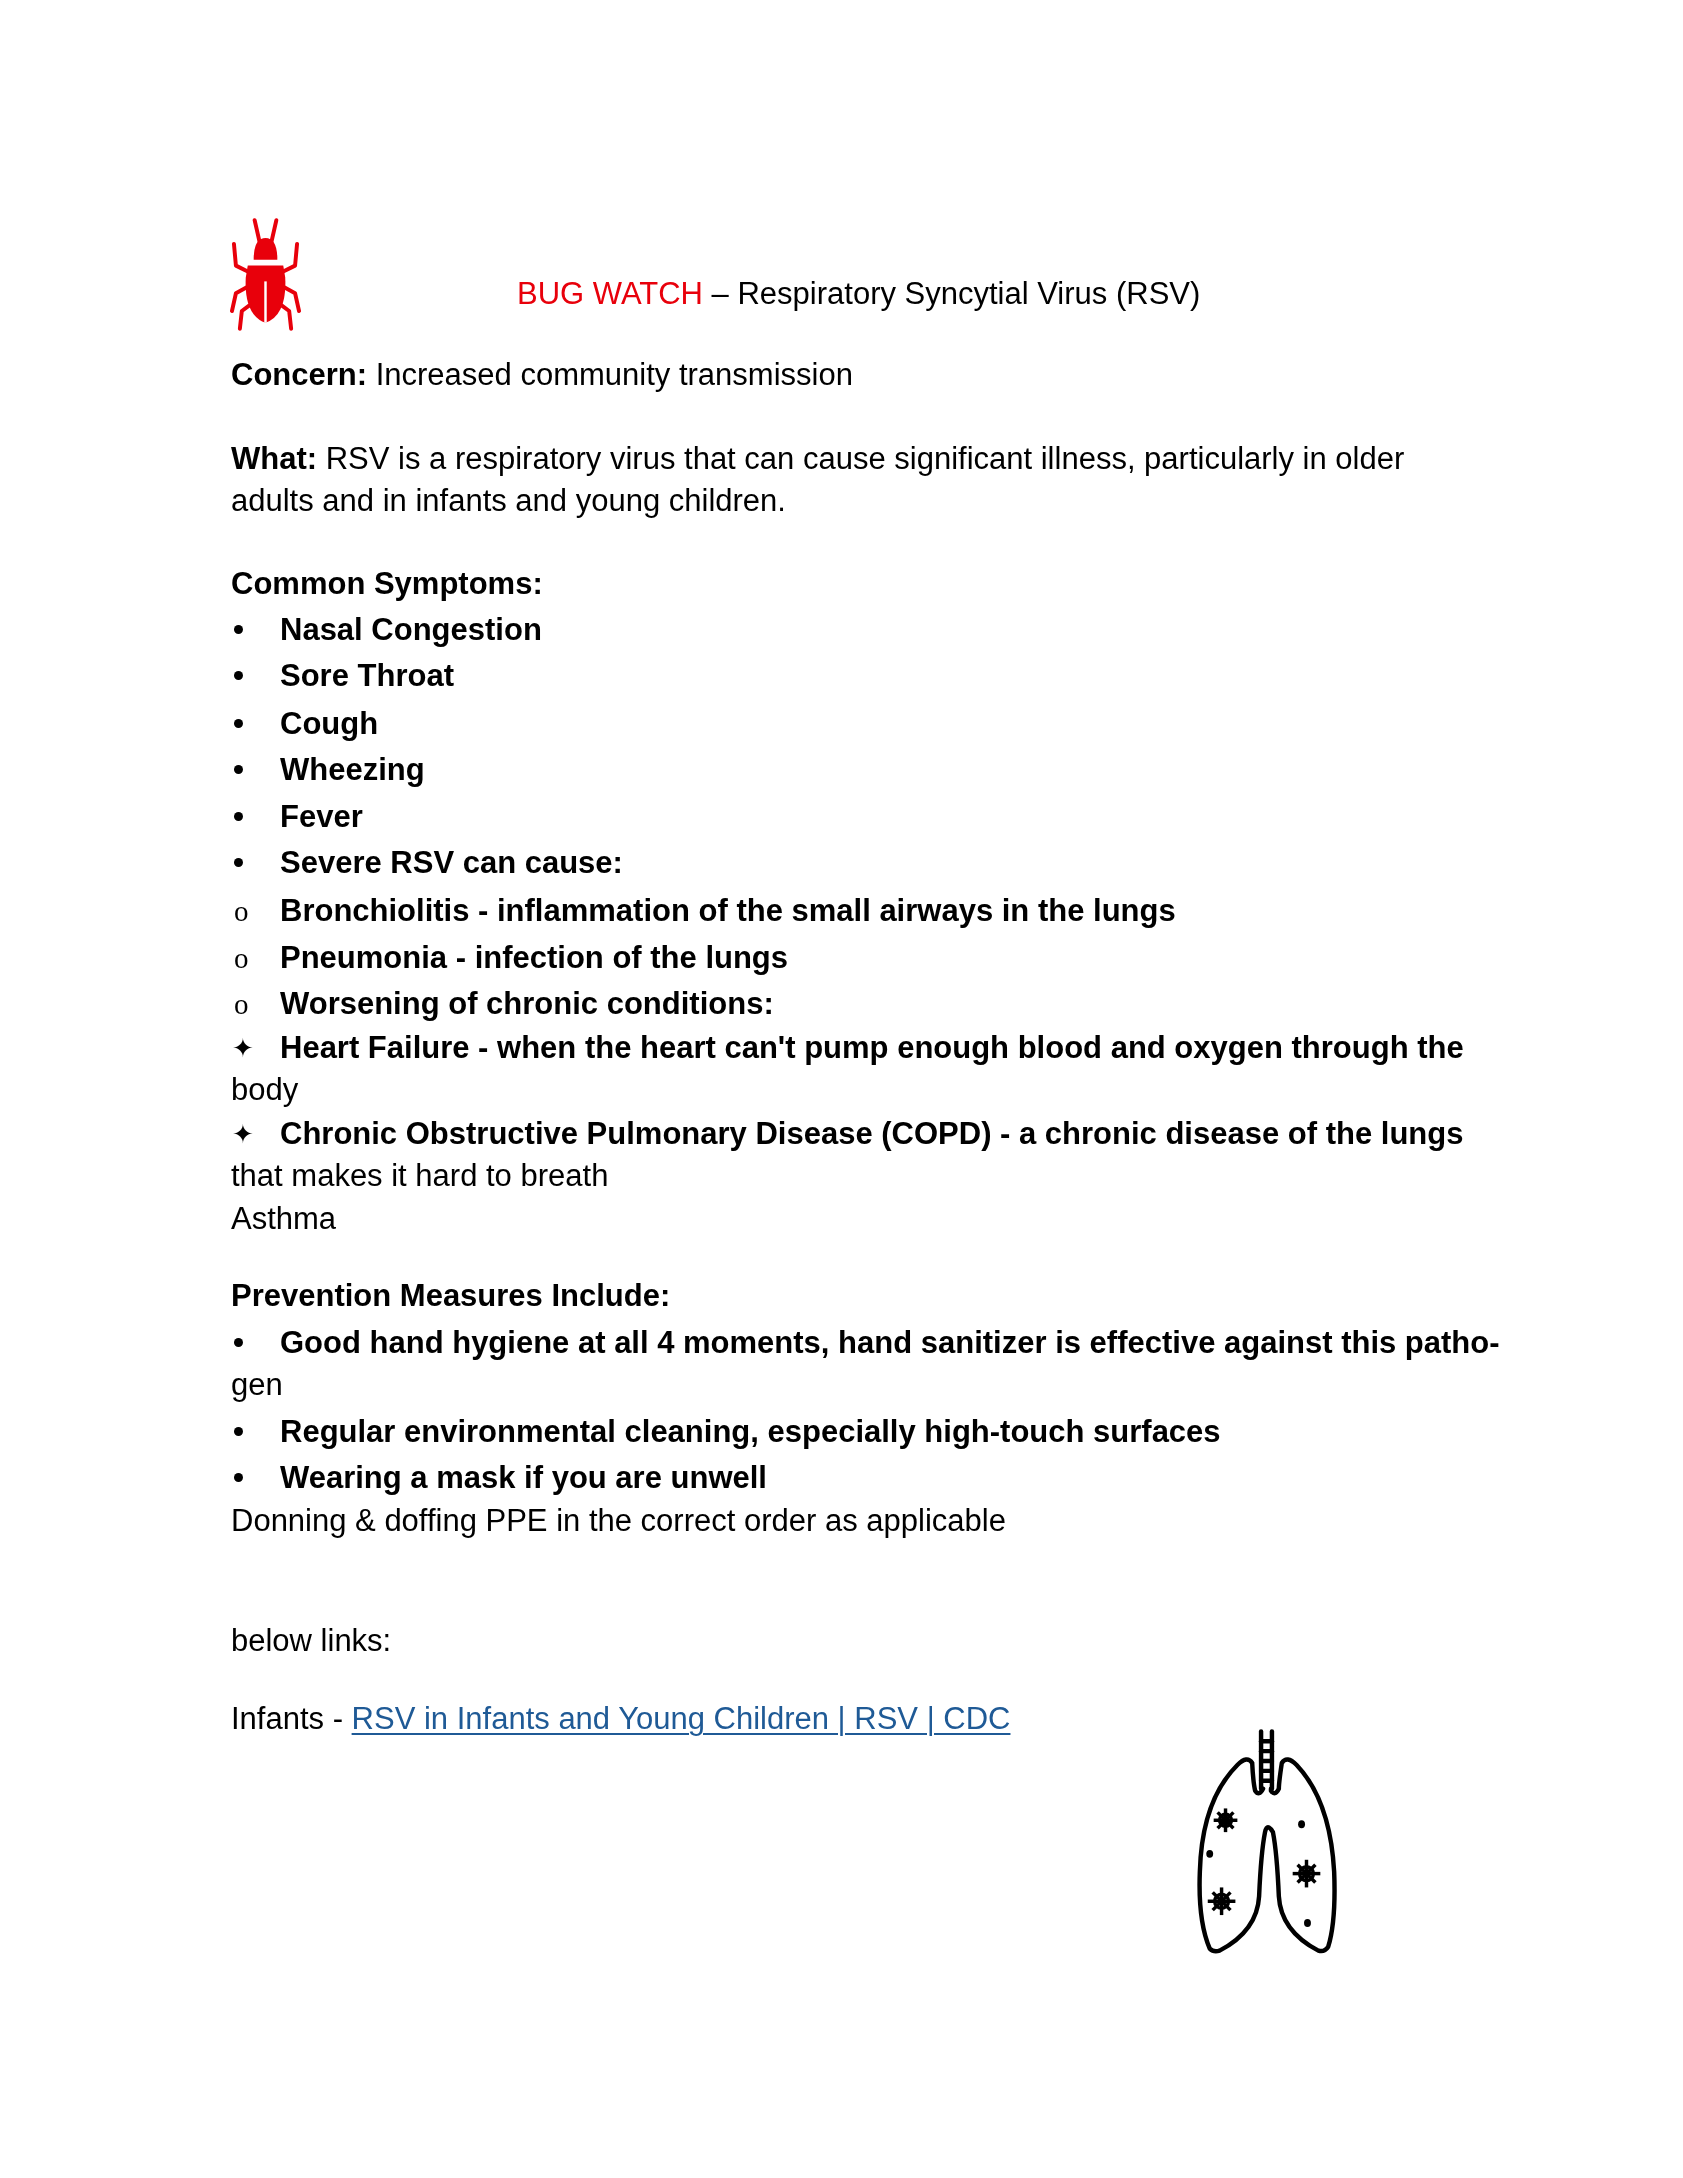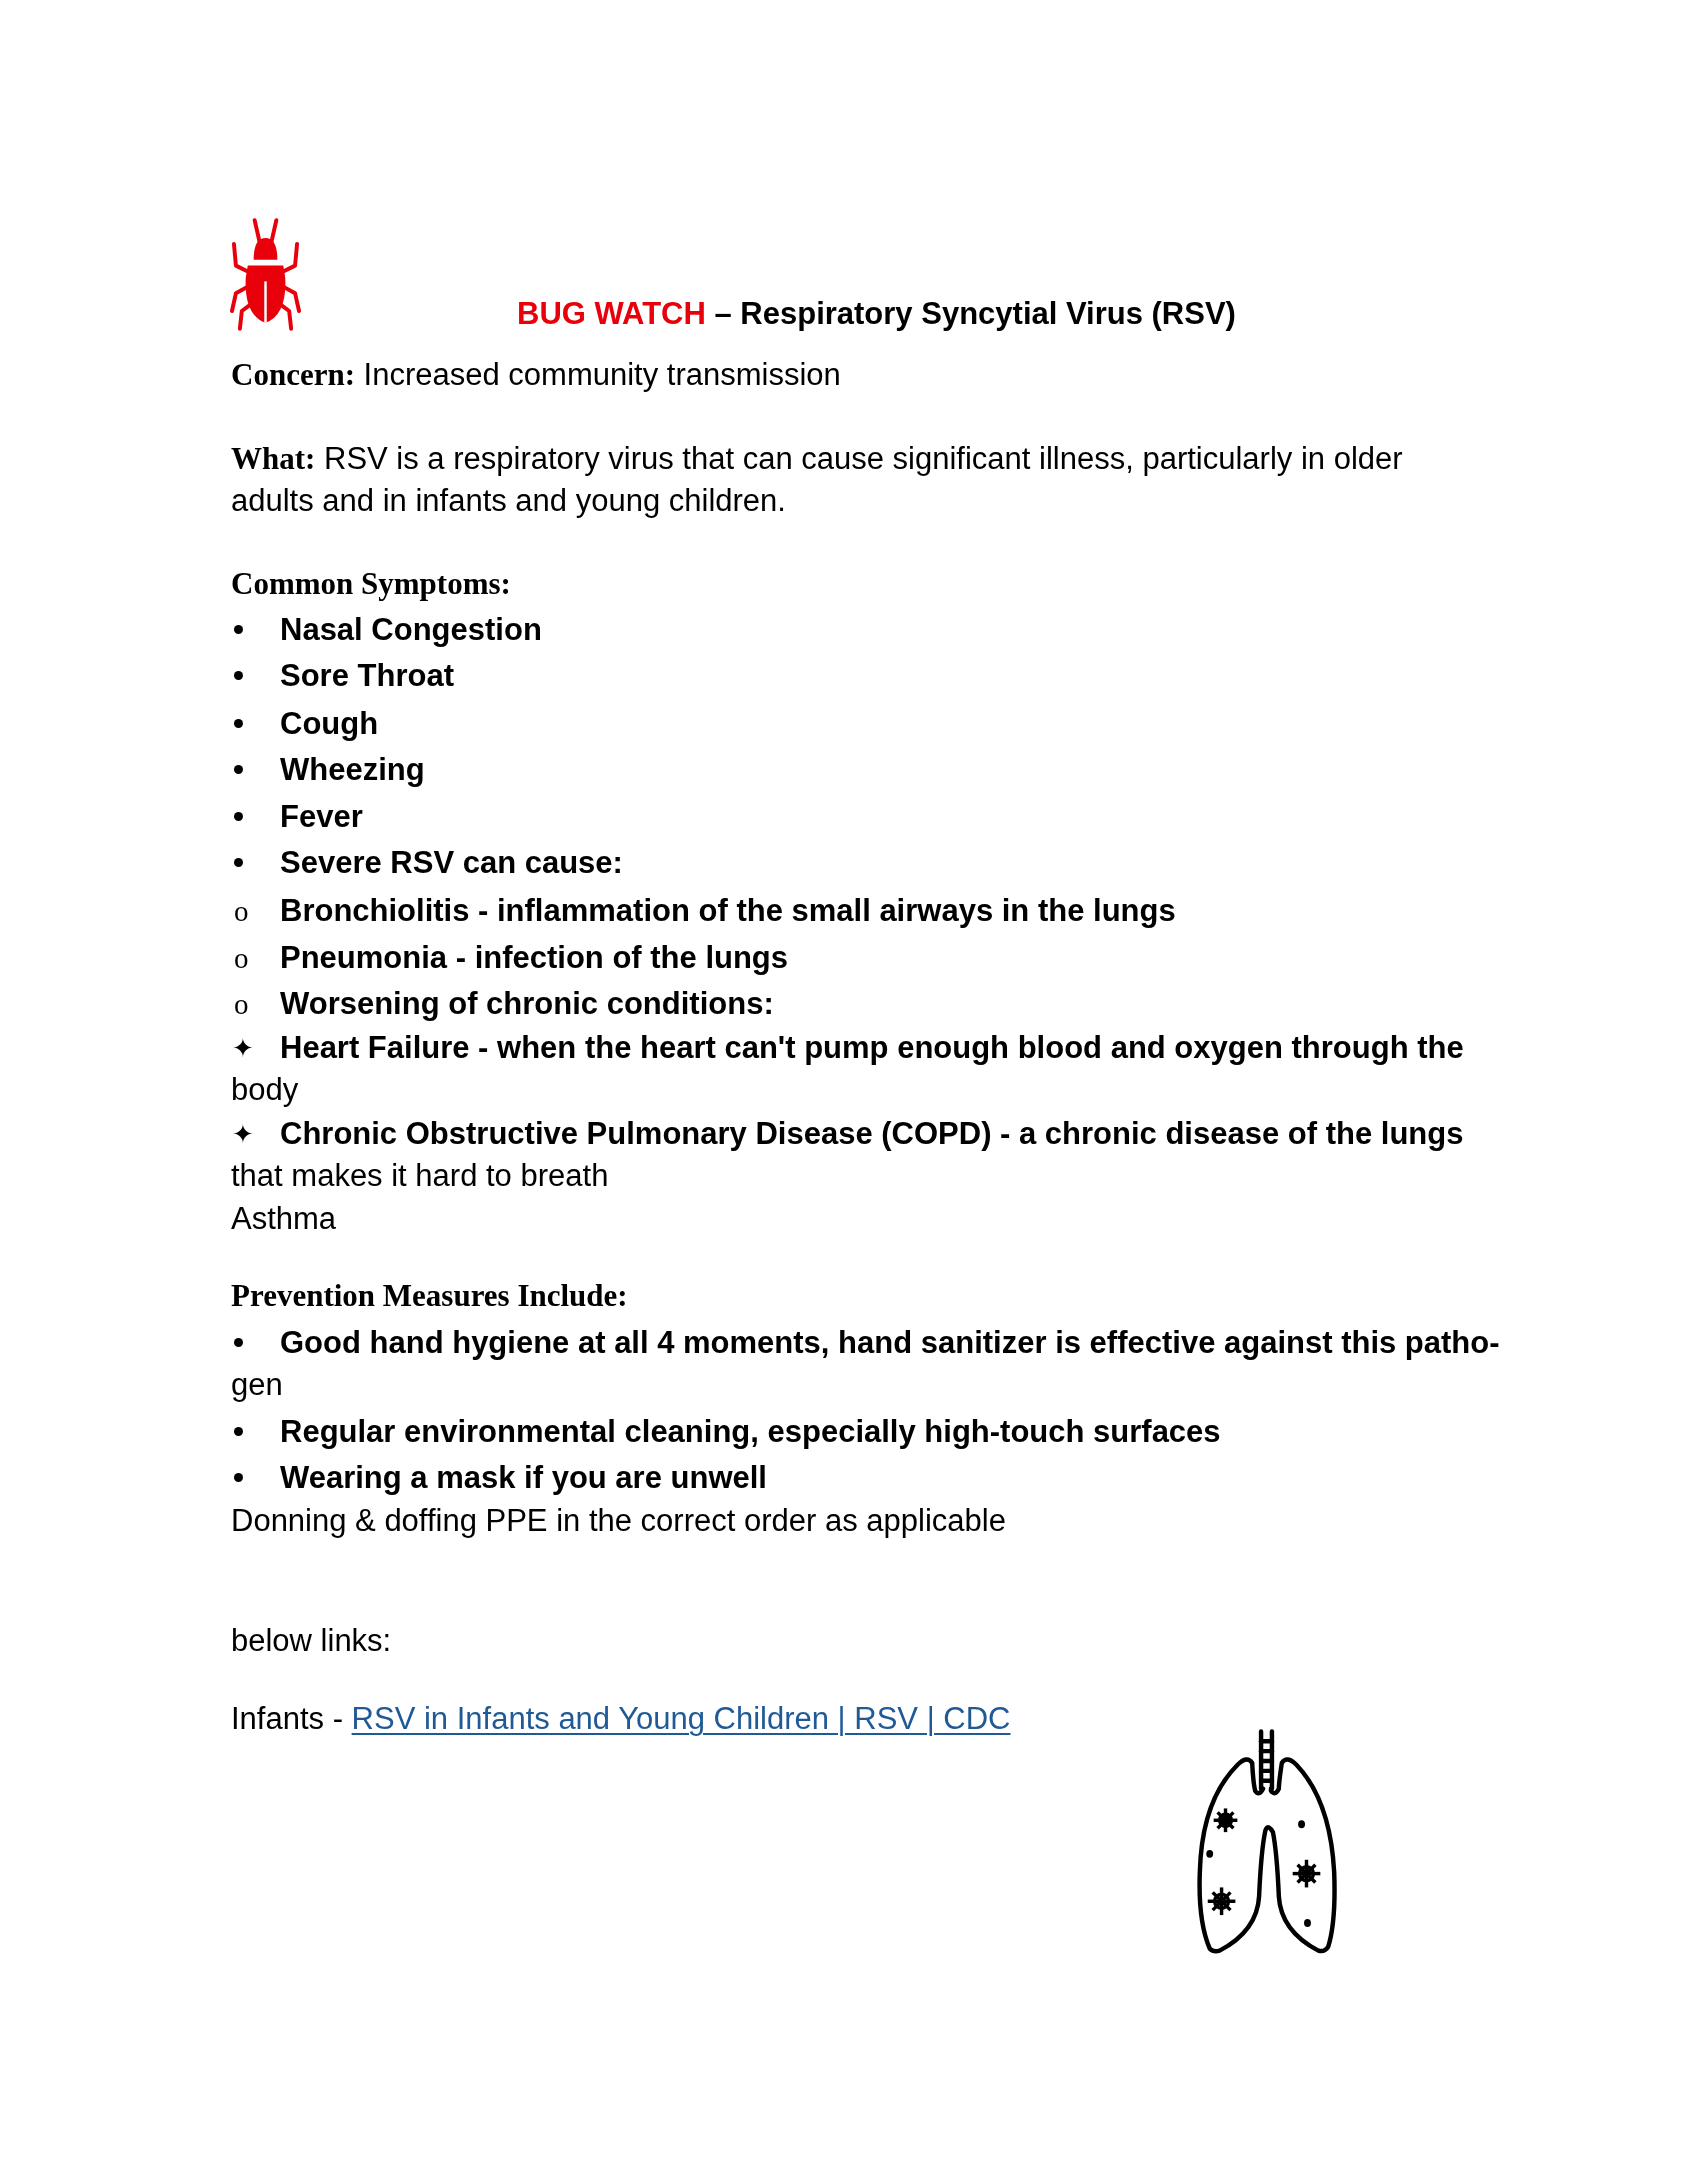--- a/index.html
+++ b/index.html
@@ -1,26 +1,26 @@
 <!DOCTYPE html>
 <html><head>
 <meta charset="utf-8">
 <style>
   html, body { margin: 0; padding: 0; background: #ffffff; }
   body { width: 1683px; height: 2178px; position: relative; overflow: hidden;
          font-family: "Liberation Sans", sans-serif; color: #000; }
   .page { position: absolute; left: 0; top: 0; width: 1683px; height: 2178px; background: #fff; }
   .line { position: absolute; left: 231px; font-size: 31px; line-height: 38px; white-space: nowrap; }
-  .b { font-weight: bold; font-family: Liberation Serif, serif; }
+  .b { font-weight: bold; }
   .bullet { position: absolute; left: 231px; width: 40px; font-size: 31px; line-height: 38px; }
   .bullet.disc::before { content: ""; display: inline-block; width: 9px; height: 9px; border-radius: 50%; background: #000; vertical-align: middle; margin-left: 3px; margin-top: -4px; }
   .bullet.circle { font-family: "Liberation Serif", serif; font-size: 29px; left: 234px; }
   .bullet.star { font-size: 26px; left: 232px; font-family: "DejaVu Sans", sans-serif; }
   .itext { position: absolute; left: 280px; font-size: 31px; line-height: 38px; white-space: nowrap; font-weight: bold; }
-  .title { position: absolute; top: 275px; left: 517px; font-size: 31px; font-weight: bold; line-height: 38px; white-space: nowrap; margin-top: 20px; }
+  .title { position: absolute; top: 275px; left: 517px; font-size: 31px; font-weight: normal; line-height: 38px; white-space: nowrap; }
   .title .red { color: #e8000b; }
   a.link { color: #1f5a96; text-decoration: underline; text-decoration-thickness: 2px; text-underline-offset: 4px; }
   .bug { position: absolute; left: 230px; top: 216px; width: 71px; height: 115px; }
   .lungs { position: absolute; left: 1188px; top: 1723px; width: 158px; height: 238px; }
 </style>
 </head>
 <body>
 
 <div class="page">
 

